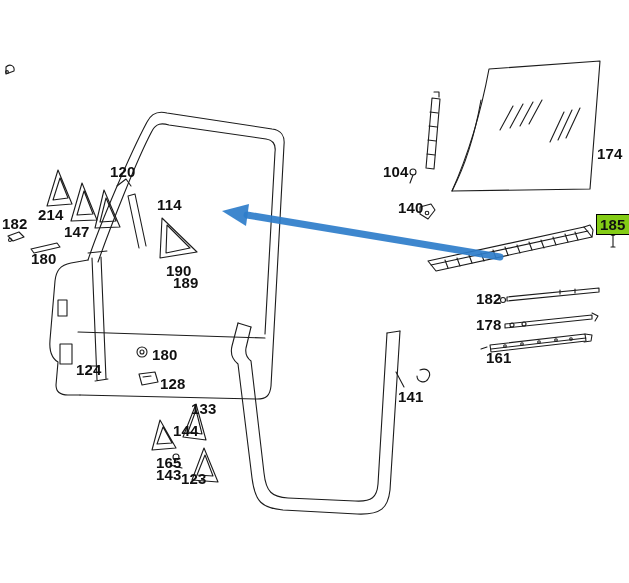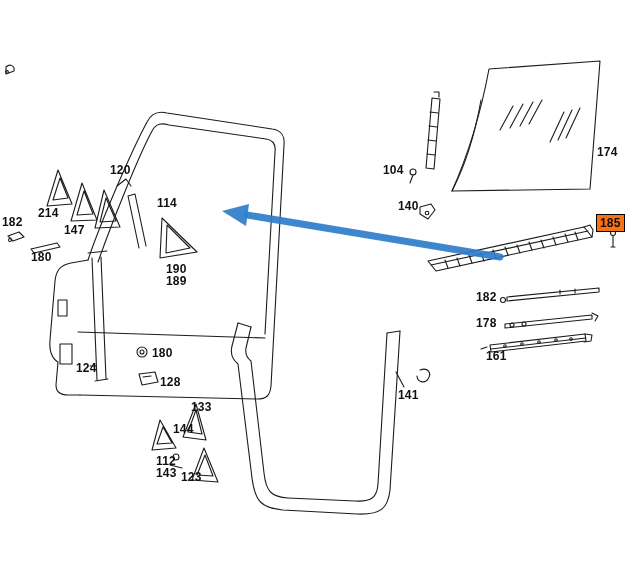--- a/index.html
+++ b/index.html
@@ -6,22 +6,22 @@
     --line-color:#1c1c1c;
     --arrow-color:#2e7dca;
   }
   html,body{margin:0;padding:0}
   body{background:#ffffff;font-family:"Liberation Sans",sans-serif}
   .stage{position:relative;width:629px;height:583px;background:#fff;overflow:hidden}
   .stage svg{position:absolute;left:0;top:0}
   .art{fill:none;stroke:var(--line-color);stroke-width:1.1;stroke-linejoin:round;stroke-linecap:round}
   .arrow-line{stroke:var(--arrow-color);stroke-width:7;fill:none;opacity:.92}
   .arrow-head{fill:var(--arrow-color);stroke:none;opacity:.92}
-  .plabel{position:absolute;font-size:12px;font-weight:bold;color:#101010;line-height:1;white-space:nowrap;letter-spacing:.2px}
-  .plabel.boxed{border:1.5px solid #000;padding:2px 3px;background:#f97316}
+  .plabel{position:absolute;font-size:15px;font-weight:bold;color:#101010;line-height:1;white-space:nowrap;letter-spacing:.2px}
+  .plabel.boxed{border:1.5px solid #000;padding:2px 3px;background:#84cc16}
 </style>
 </head>
 <body>
 
 <div class="stage">
 
   <svg width="629" height="583" viewBox="0 0 629 583">
     <g class="art">
 
       <g>
@@ -130,27 +130,27 @@
   </svg>
 
   <div>
     <span class="plabel" style="left:2px;top:216px">182</span>
     <span class="plabel" style="left:38px;top:207px">214</span>
     <span class="plabel" style="left:64px;top:224px">147</span>
     <span class="plabel" style="left:110px;top:164px">120</span>
     <span class="plabel" style="left:157px;top:197px">114</span>
     <span class="plabel" style="left:31px;top:251px">180</span>
     <span class="plabel" style="left:166px;top:263px">190</span>
-    <span class="plabel" style="left:166px;top:275px">189</span>
+    <span class="plabel" style="left:173px;top:275px">189</span>
     <span class="plabel" style="left:76px;top:362px">124</span>
     <span class="plabel" style="left:152px;top:347px">180</span>
     <span class="plabel" style="left:160px;top:376px">128</span>
     <span class="plabel" style="left:191px;top:401px">133</span>
     <span class="plabel" style="left:173px;top:423px">144</span>
-    <span class="plabel" style="left:156px;top:455px">112</span>
+    <span class="plabel" style="left:156px;top:455px">165</span>
     <span class="plabel" style="left:156px;top:467px">143</span>
     <span class="plabel" style="left:181px;top:471px">123</span>
     <span class="plabel" style="left:383px;top:164px">104</span>
     <span class="plabel" style="left:398px;top:200px">140</span>
     <span class="plabel" style="left:597px;top:146px">174</span>
     <span class="plabel boxed" style="left:596px;top:214px">185</span>
     <span class="plabel" style="left:476px;top:291px">182</span>
     <span class="plabel" style="left:476px;top:317px">178</span>
     <span class="plabel" style="left:486px;top:350px">161</span>
     <span class="plabel" style="left:398px;top:389px">141</span>

